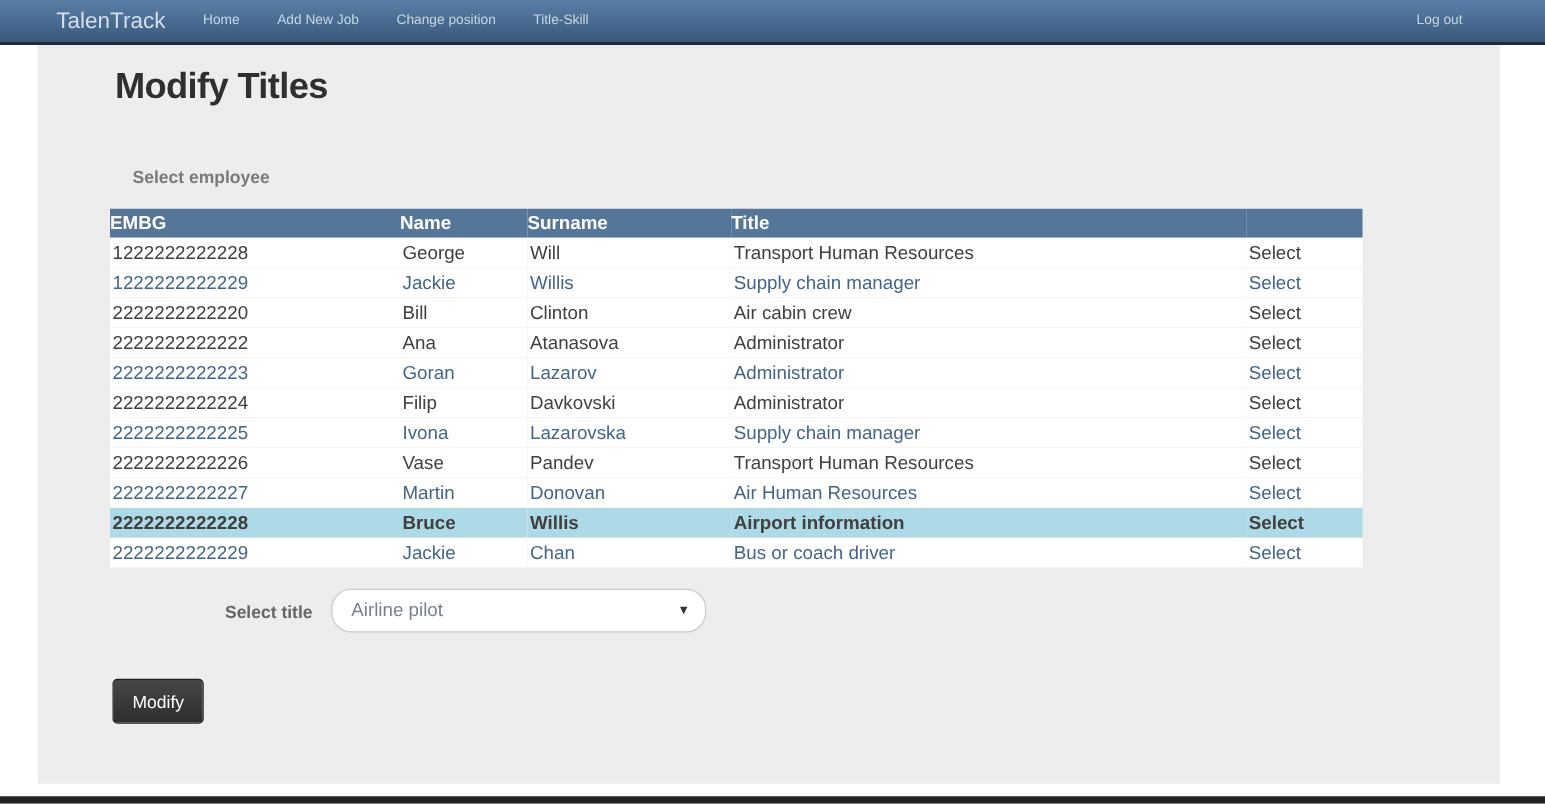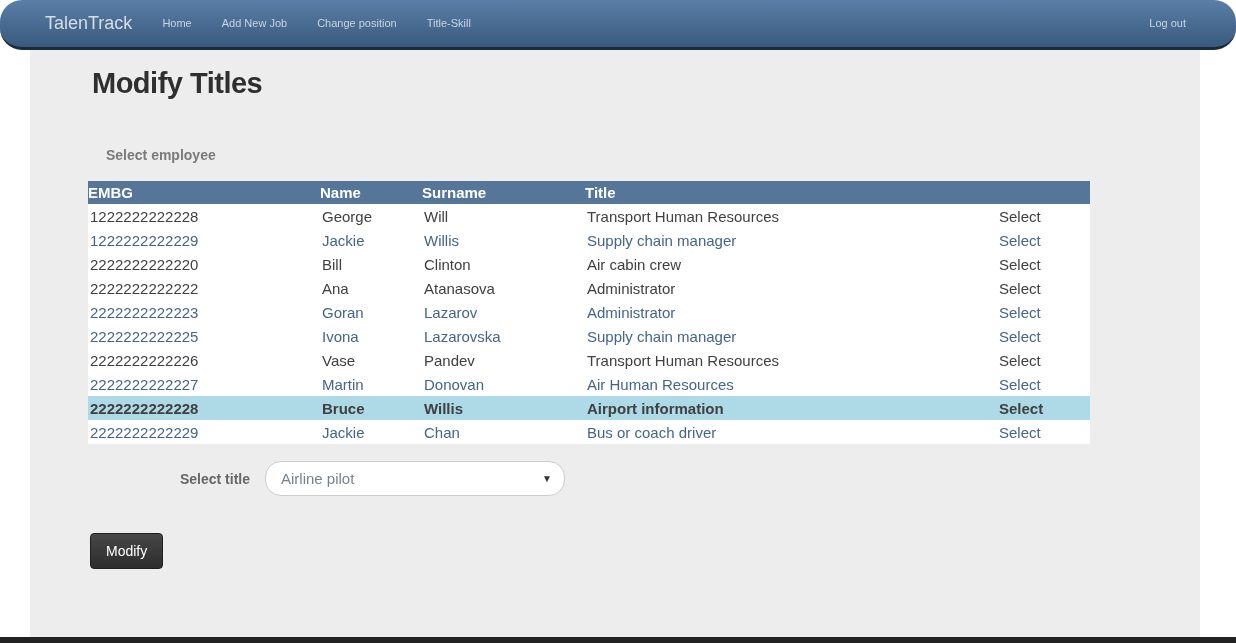--- a/index.html
+++ b/index.html
@@ -1,26 +1,25 @@
 <!DOCTYPE html>
 <html style="--navbar-gradient-top: #5a7ea6; --navbar-gradient-bottom: #395a7e; --navbar-border-bottom: #1c2b3a; --navbar-text: #c8d4e0; --brand-text: #d6dfe8; --content-bg: #ededed; --table-header-bg: #567699; --table-header-text: #ffffff; --row-bg: #ffffff; --selected-row-bg: #aed9e6; --row-text-dark: #404040; --row-text-blue: #44658a; --button-text: #ffffff; --footer-bg: #222222;"><head>
 <meta charset="utf-8">
 <style>
   * { margin:0; padding:0; box-sizing:border-box; }
   html,body { background:#fff; font-family:"Liberation Sans", sans-serif; }
   body { width:1236px; height:643px; overflow:hidden; position:relative; }
 
   
   .navbar {
-    height:50px; width:100%;
+    height:36px; width:100%;
     background:linear-gradient(var(--navbar-gradient-top,#5a7ea6), var(--navbar-gradient-bottom,#395a7e));
     border-bottom:3px solid var(--navbar-border-bottom,#1c2b3a);
     display:flex; align-items:center;
-    padding:0 50px 0 45px;
-    border-radius:22px;
+    padding:0 66px 0 45px;
   }
   .brand {
     color:var(--brand-text,#d6dfe8); font-size:18px; text-decoration:none;
     margin-right:15px; cursor:pointer;
   }
   .nav-link {
     color:var(--navbar-text,#c8d4e0); font-size:11px; text-decoration:none;
     padding:0 15px; line-height:49px; display:inline-block; cursor:pointer;
   }
   .nav-logout { margin-left:auto; padding-right:0; }
@@ -157,20 +156,27 @@
       <td>Administrator</td>
       <td><a class="select-link">Select</a></td>
     </tr>
         <tr class="blue">
       <td>2222222222223</td>
       <td>Goran</td>
       <td>Lazarov</td>
       <td>Administrator</td>
       <td><a class="select-link">Select</a></td>
     </tr>
+        <tr class="dark">
+      <td>2222222222224</td>
+      <td>Filip</td>
+      <td>Davkovski</td>
+      <td>Administrator</td>
+      <td><a class="select-link">Select</a></td>
+    </tr>
         <tr class="blue">
       <td>2222222222225</td>
       <td>Ivona</td>
       <td>Lazarovska</td>
       <td>Supply chain manager</td>
       <td><a class="select-link">Select</a></td>
     </tr>
         <tr class="dark">
       <td>2222222222226</td>
       <td>Vase</td>

